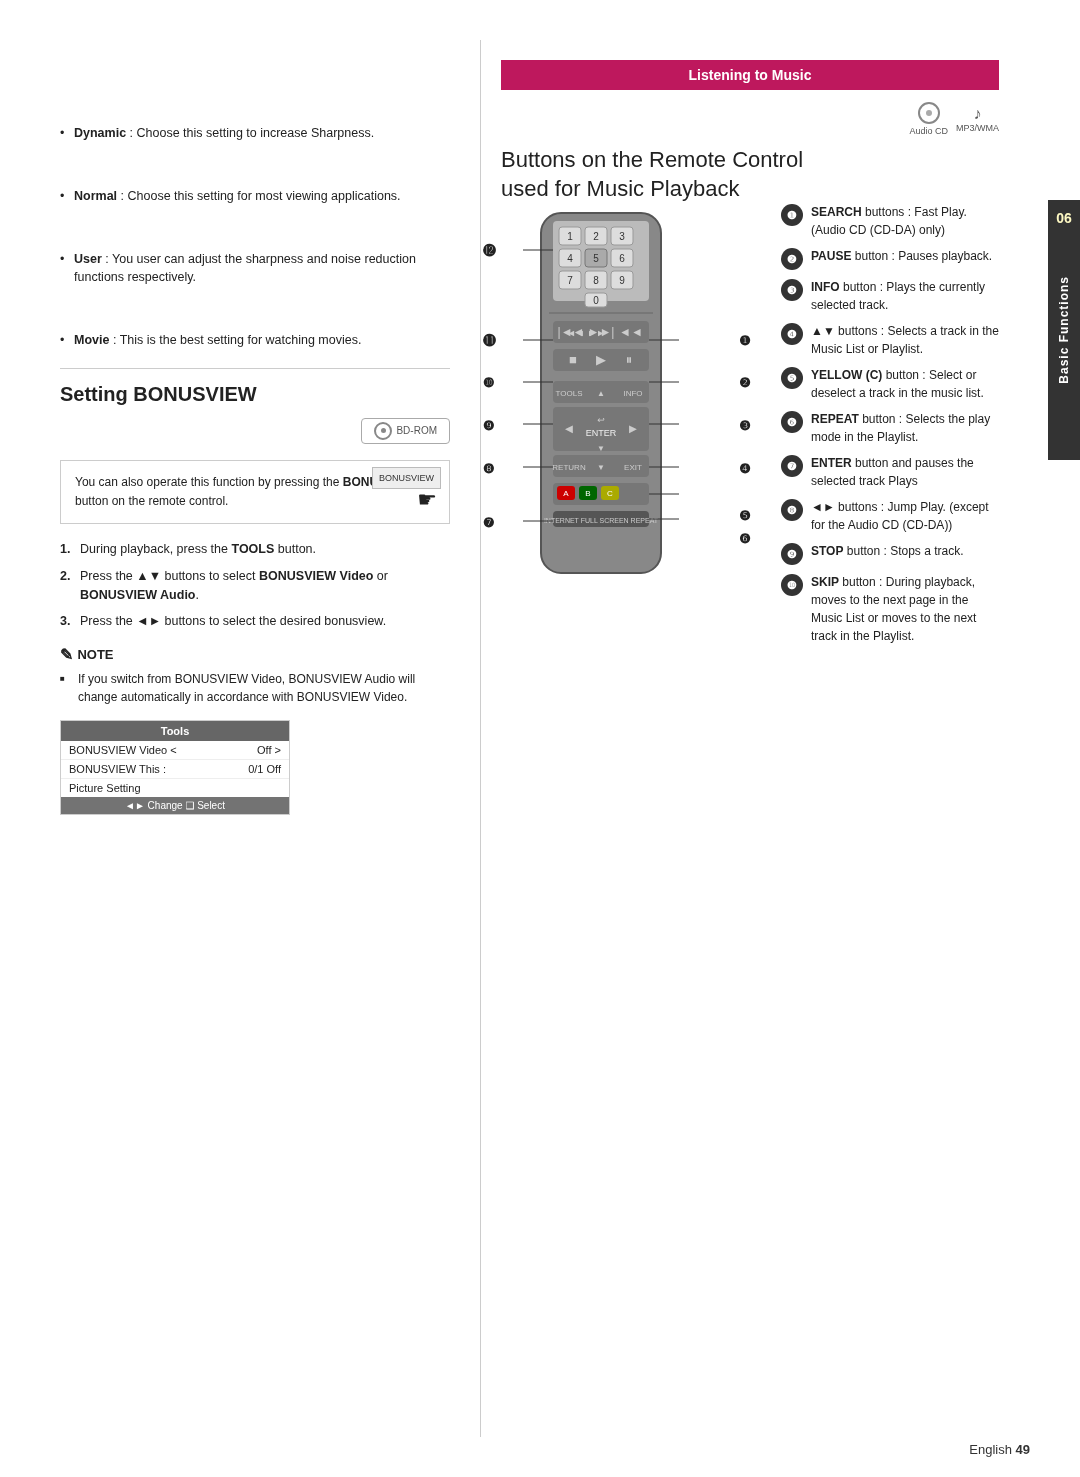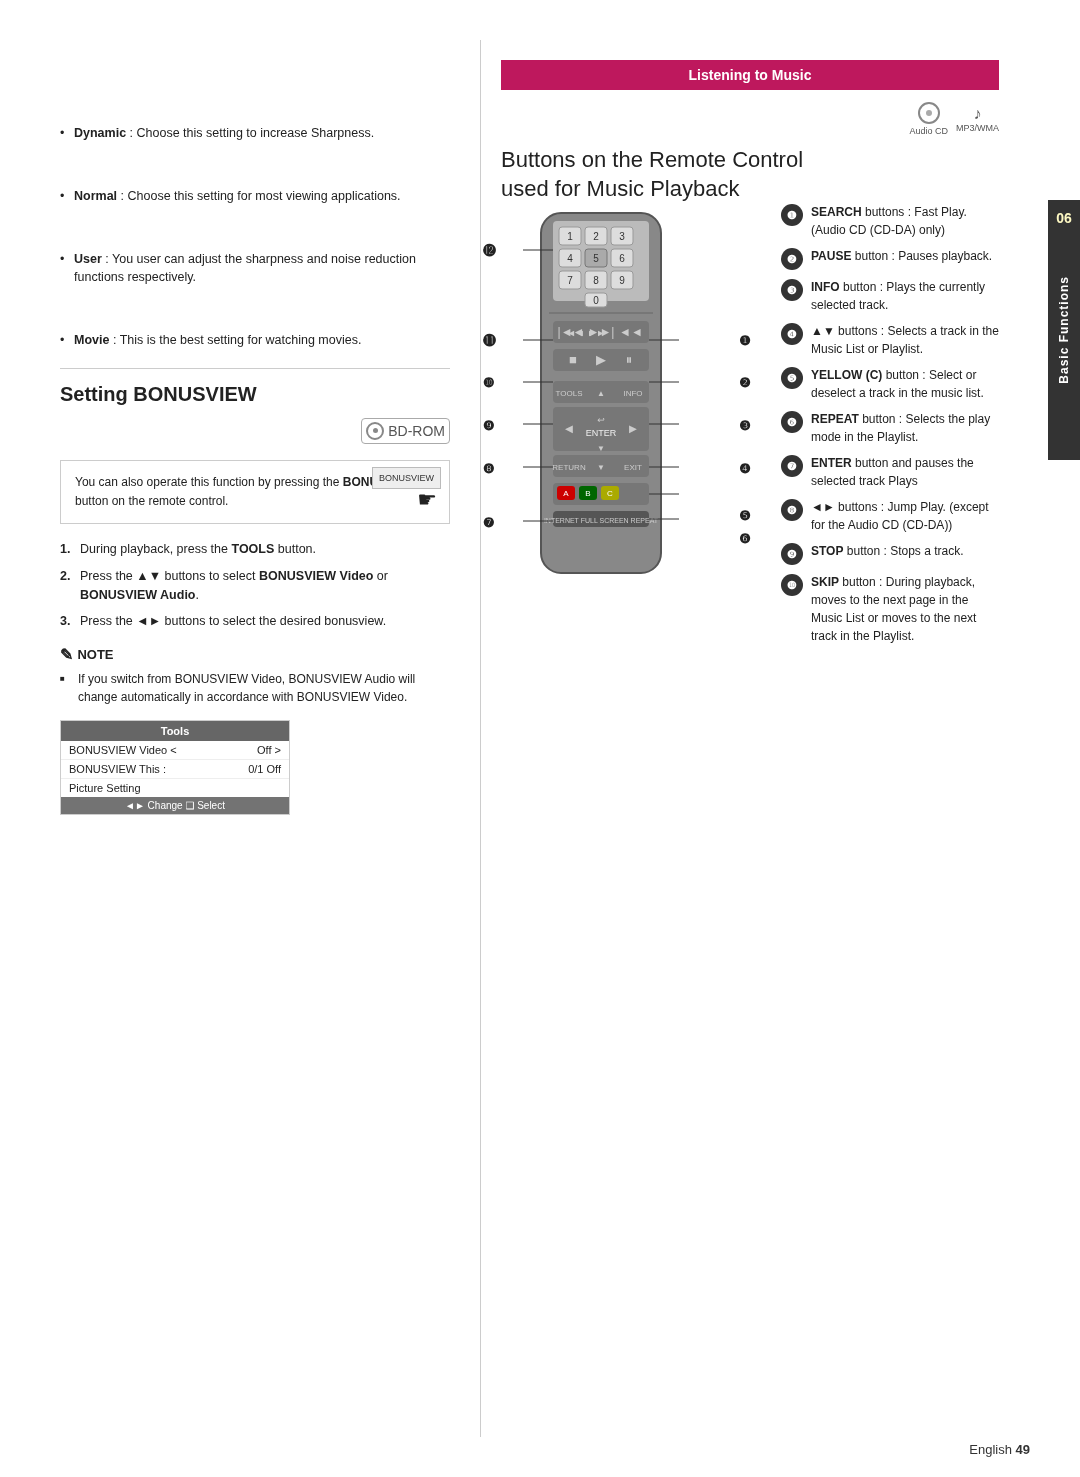--- a/index.html
+++ b/index.html
@@ -73,22 +73,22 @@
 
     
     .icon-area {
       display: flex;
       justify-content: flex-end;
       margin-bottom: 10px;
     }
     .icon-badge {
       border: 1.5px solid #aaa;
       border-radius: 4px;
-      padding: 3px 4px;
-      font-size: 14px;
+      padding: 3px 12px;
+      font-size: 10px;
       color: #555;
       display: flex;
       align-items: center;
       gap: 4px;
     }
     .icon-badge .disc-icon {
       width: 18px; height: 18px;
       border-radius: 50%;
       border: 2px solid #888;
       display: flex; align-items: center; justify-content: center;

